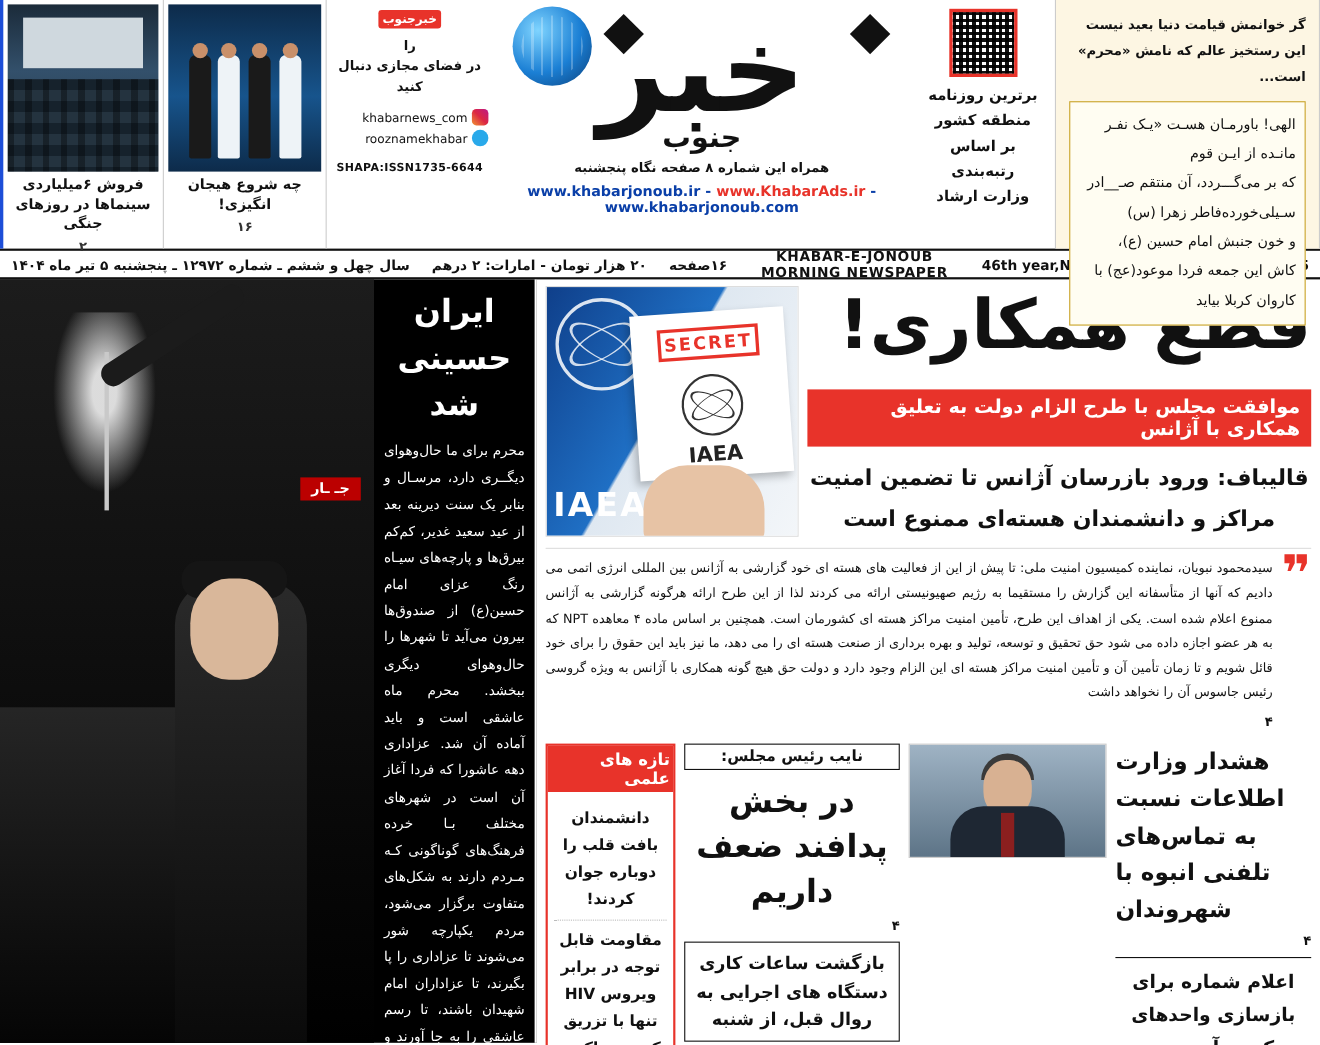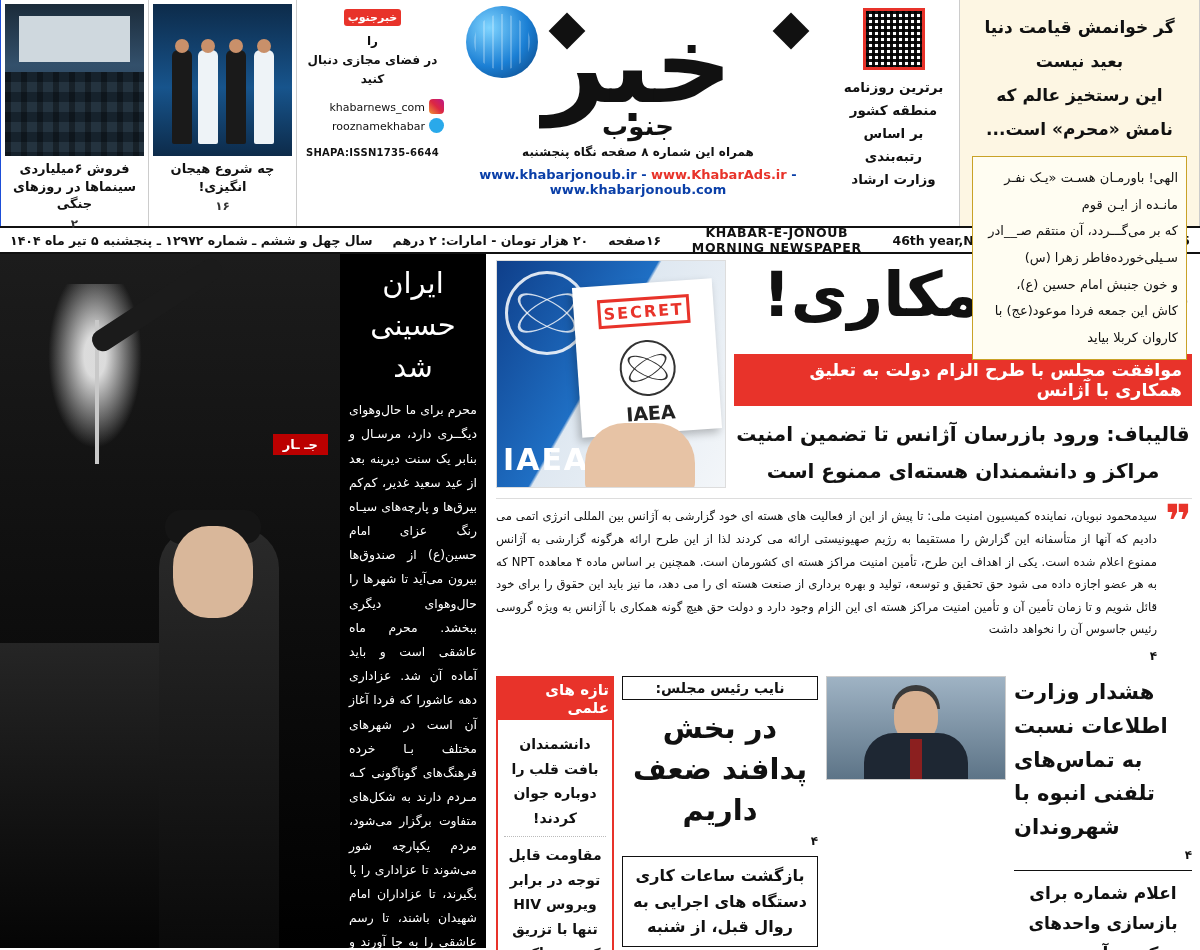--- a/index.html
+++ b/index.html
@@ -9,21 +9,21 @@
     background: #ffffff;
     overflow: hidden;
     color: #111;
   }
   .page { position: relative; width: 1200px; height: 950px; }
 
   
   .masthead { display: flex; height: 228px; border-bottom: 2px solid #111; }
   .mh-col { position: relative; }
 
-  .mh-photo1 { width: 148px; border-left: 1px solid #1d4ed8; padding: 4px; }
+  .mh-photo1 { width: 148px; border-left: 3px solid #1d4ed8; padding: 4px; }
   .mh-photo2 { width: 148px; border-left: 1px solid #ccc; padding: 4px; }
   .photo-box { width: 100%; height: 152px; overflow: hidden; position: relative; }
   .cap { font-size: 13px; font-weight: bold; text-align: center; line-height: 1.35; margin-top: 4px; }
   .cap .pg { display:block; font-size: 12px; color:#333; margin-top:3px; }
 
   
   .cinema { background: linear-gradient(180deg,#1b2b3a 0%, #33506b 40%, #22303c 100%); }
   .cinema .screen { position:absolute; left:10%; top:8%; width:80%; height:30%; background:#cfd8de; }
   .cinema .seats { position:absolute; left:0; bottom:0; width:100%; height:55%;
      background: repeating-linear-gradient(180deg,#16222c 0 10px,#24333f 10px 20px); }
@@ -59,21 +59,21 @@
   .diamond { position:absolute; width: 26px; height: 26px; background:#111; transform: rotate(45deg); }
 
   .mh-rank { width: 132px; text-align: center; padding: 6px 4px; border-right: 1px solid #ccc;}
   .qrbox { width: 62px; height: 62px; margin: 2px auto 6px; background:
      repeating-linear-gradient(90deg,#111 0 3px,#fff 3px 6px),
      repeating-linear-gradient(180deg,#111 0 3px,#fff 3px 6px);
      background-blend-mode: multiply; border: 3px solid #e8332a; }
   .rank-txt { font-size: 13.5px; font-weight: bold; line-height: 1.7; }
 
   .mh-poem { flex: 1; border-right: 1px solid #ccc; background: #fdf6e3; padding: 10px 12px; }
-  .poem-top { font-size: 17px; font-weight: bold; line-height: 2; text-align: center; }
+  .poem-top { font-size: 12px; font-weight: bold; line-height: 2; text-align: right; }
   .poem-box { border: 1px solid #c9a227; background: #fffdf2; padding: 8px; margin-top: 10px; font-size: 13px; line-height: 2.05; }
 
   
   .infobar { display: flex; align-items: center; height: 26px; font-size: 12.5px; font-weight: bold;
      border-bottom: 2px solid #111; }
   .infobar > div { padding: 0 10px; }
   .ib-left { direction: ltr; }
   .ib-sep { flex: 1; text-align: center; letter-spacing: .6px; }
 
   
@@ -89,21 +89,21 @@
   .ir-face { position:absolute; top: -2px; left: 14px; width: 80px; height: 92px; border-radius: 44%;
       background: #d9b79a; }
   .ir-hat { position:absolute; top:-18px; left: 6px; width: 96px; height: 34px; border-radius: 16px; background:#151515;}
   .ir-arm { position:absolute; top: 40px; right: 108px; width: 150px; height: 22px; background:#1b1b1b; transform: rotate(-33deg); border-radius: 10px;}
   .ir-branch { position:absolute; top: 30px; right: 190px; width: 110px; height: 180px;
       background: radial-gradient(ellipse at 50% 40%, rgba(230,230,230,.95) 0 14%, rgba(180,180,180,0) 60%); }
   .ir-branch::before{content:"";position:absolute;left:50%;top:20%;width:4px;height:80%;background:#c9c9c9;}
   .ir-crowd { position:absolute; bottom:0; left:0; width: 62%; height: 44%;
       background: linear-gradient(180deg,rgba(40,40,40,.9),#050505); }
   .ir-text { width: 148px; padding: 8px 9px 6px; border-right: 2px solid #fff; }
-  .ir-title { font-size: 29px; font-weight: normal; text-align: center; line-height: 1.45; margin-bottom: 10px; }
+  .ir-title { font-size: 29px; font-weight: bold; text-align: center; line-height: 1.45; margin-bottom: 10px; }
   .ir-body { font-size: 12.4px; line-height: 1.95; text-align: justify; }
 
   
   .col-main { flex: 1; padding: 6px 8px 0; }
 
   .lead { display: flex; gap: 8px; }
   .lead-photo { width: 230px; height: 228px; position: relative; overflow: hidden; border: 1px solid #ddd; }
   .lp-bg { position:absolute; inset:0; background: linear-gradient(120deg,#0f3f8a 0%, #1f6fc4 45%, #dfe8f1 46%, #f3f6f9 100%); }
   .lp-atom { position:absolute; left: 8px; top: 10px; width: 84px; height: 84px; border-radius:50%;
       border: 3px solid rgba(255,255,255,.85); }

